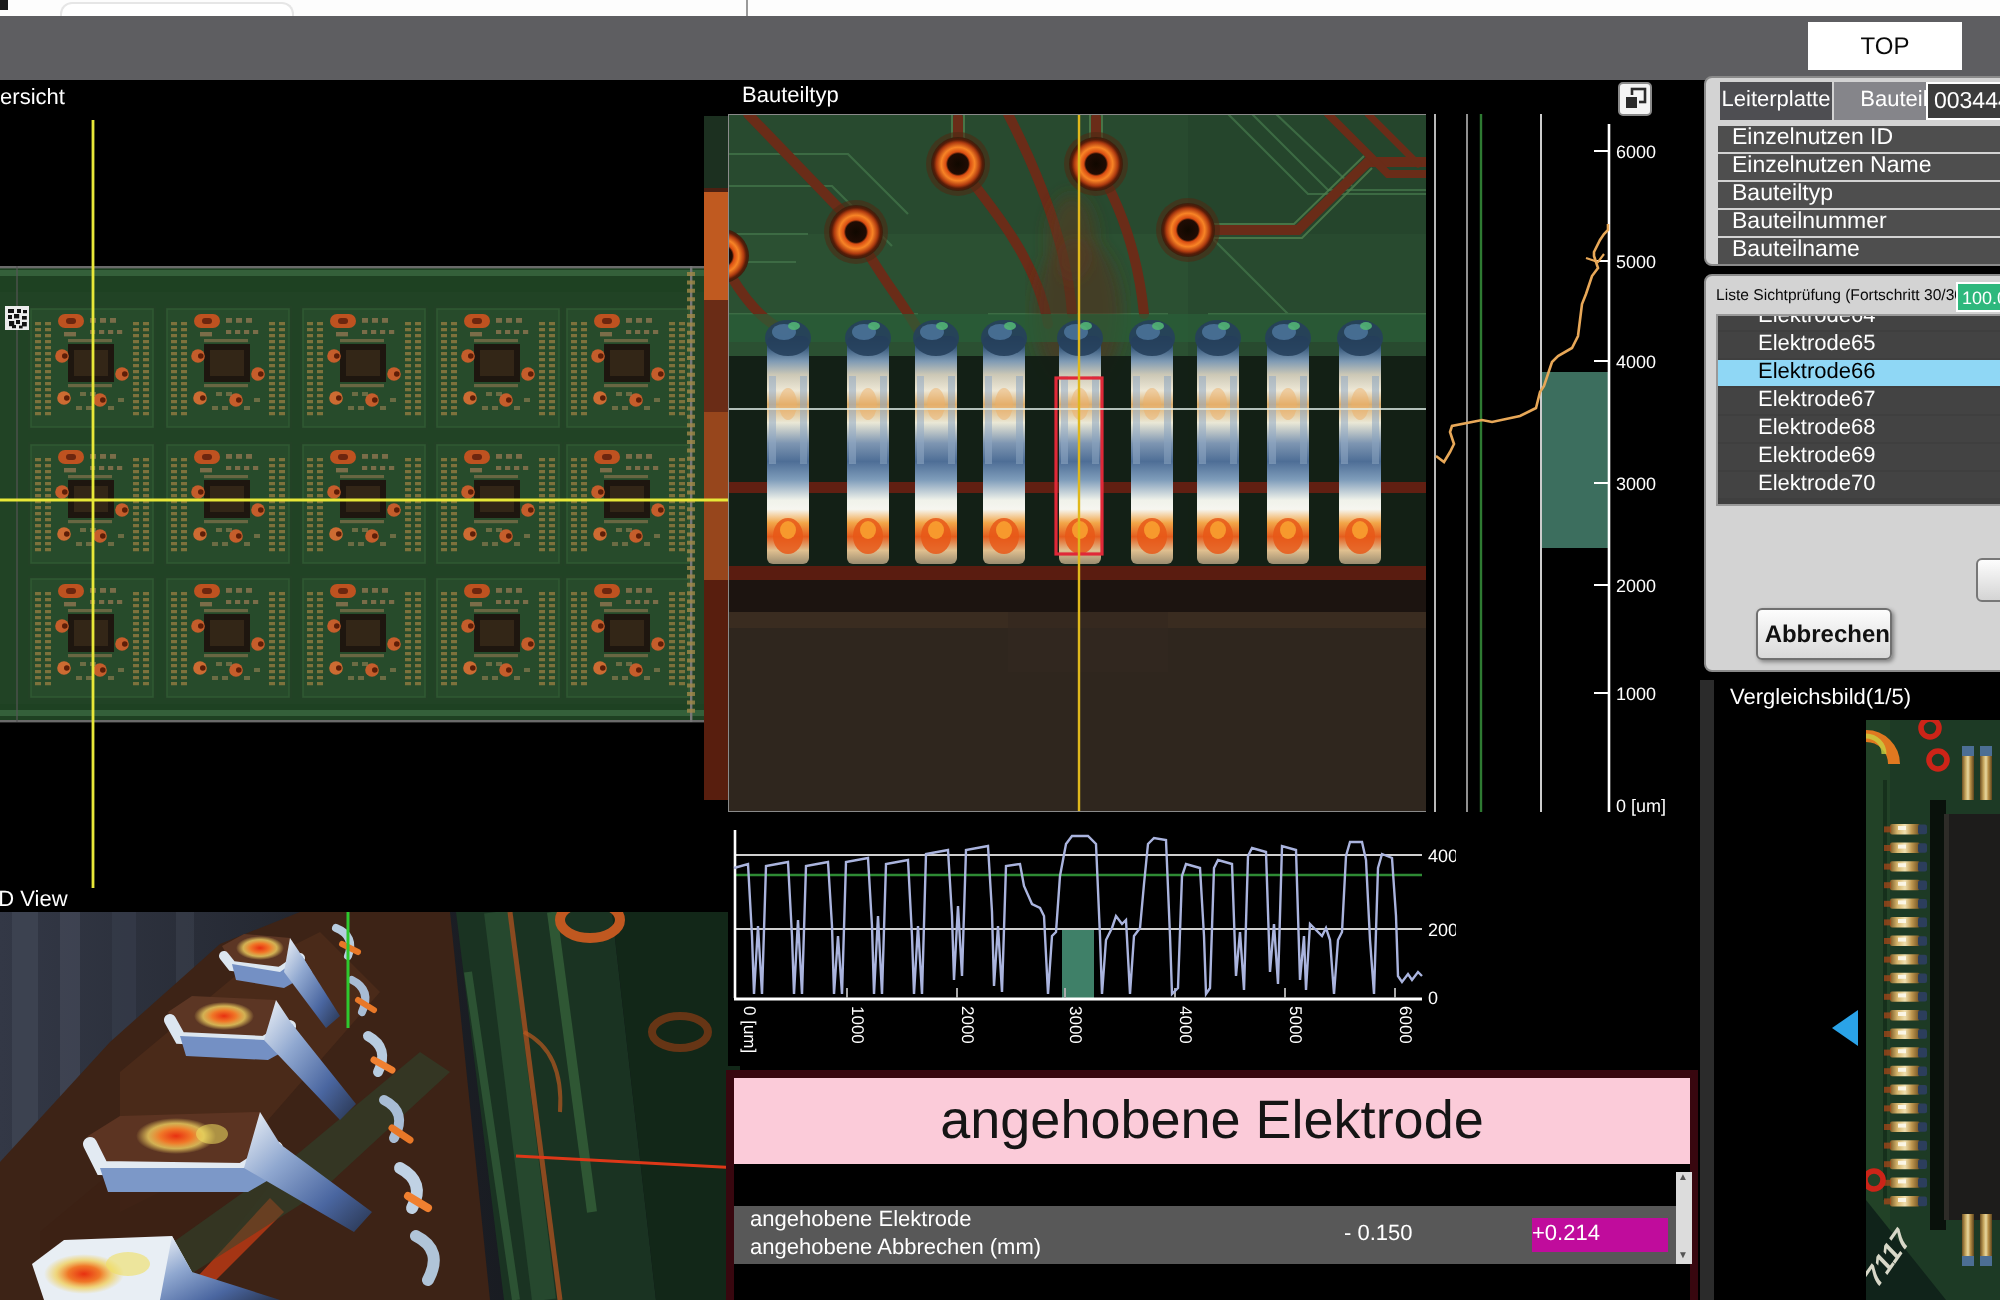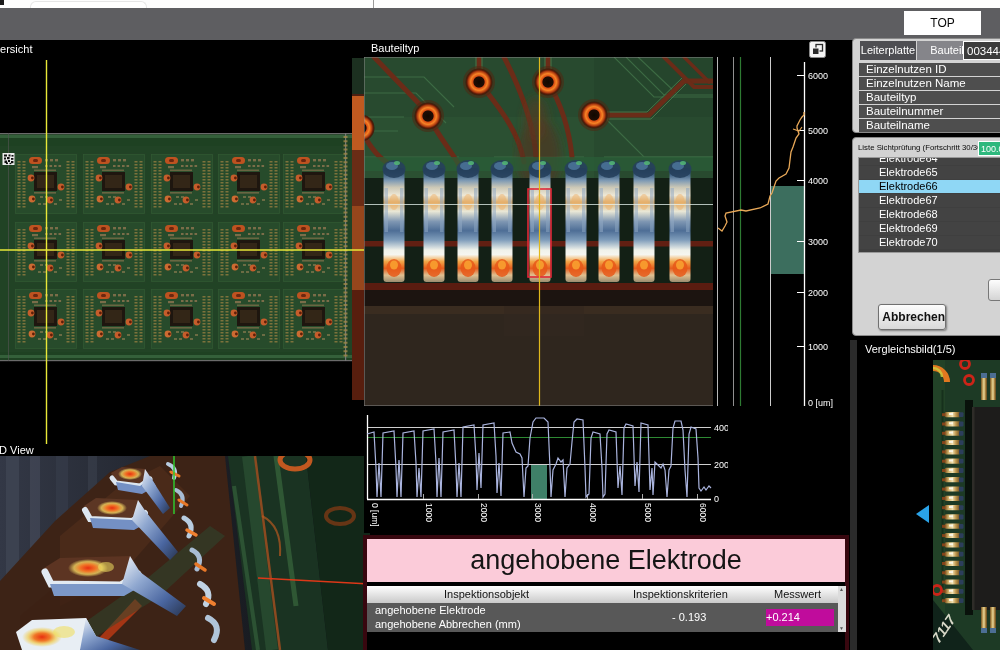--- a/index.html
+++ b/index.html
@@ -444,29 +444,24 @@
     <div class="lrow" style="left:0;top:36px;width:144px;height:13px;">Elektrode67</div>
     <div class="lrow" style="left:0;top:50px;width:144px;height:13px;">Elektrode68</div>
     <div class="lrow" style="left:0;top:64px;width:144px;height:13px;">Elektrode69</div>
     <div class="lrow" style="left:0;top:78px;width:144px;height:13px;">Elektrode70</div>
   </div>
   <div id="abbr">Abbrechen</div>
   <div id="btnpart"></div>
 
   <div id="resultbox">
     <div id="banner">angehobene Elektrode</div>
-    <div id="thead">
-      <span style="left:77px;top:2px;">Inspektionsobjekt</span>
-      <span style="left:266px;top:2px;">Inspektionskriterien</span>
-      <span style="left:407px;top:2px;">Messwert</span>
-    </div>
     <div id="tbody">
       <span style="left:8px;top:1px;">angehobene Elektrode</span>
       <span style="left:8px;top:15px;">angehobene Abbrechen (mm)</span>
-      <span style="left:305px;top:8px;">- 0.193</span>
+      <span style="left:305px;top:8px;">- 0.150</span>
       <div id="badge">+0.214</div>
     </div>
     <div id="tscroll">
         <span style="position:absolute;left:1px;top:1px;">▲</span>
         <span style="position:absolute;left:1px;top:40px;">▼</span>
       </div>
   </div>
 
   <div style="left:850px;top:340px;width:7px;height:310px;background:#2b2b2b;"></div>
 

